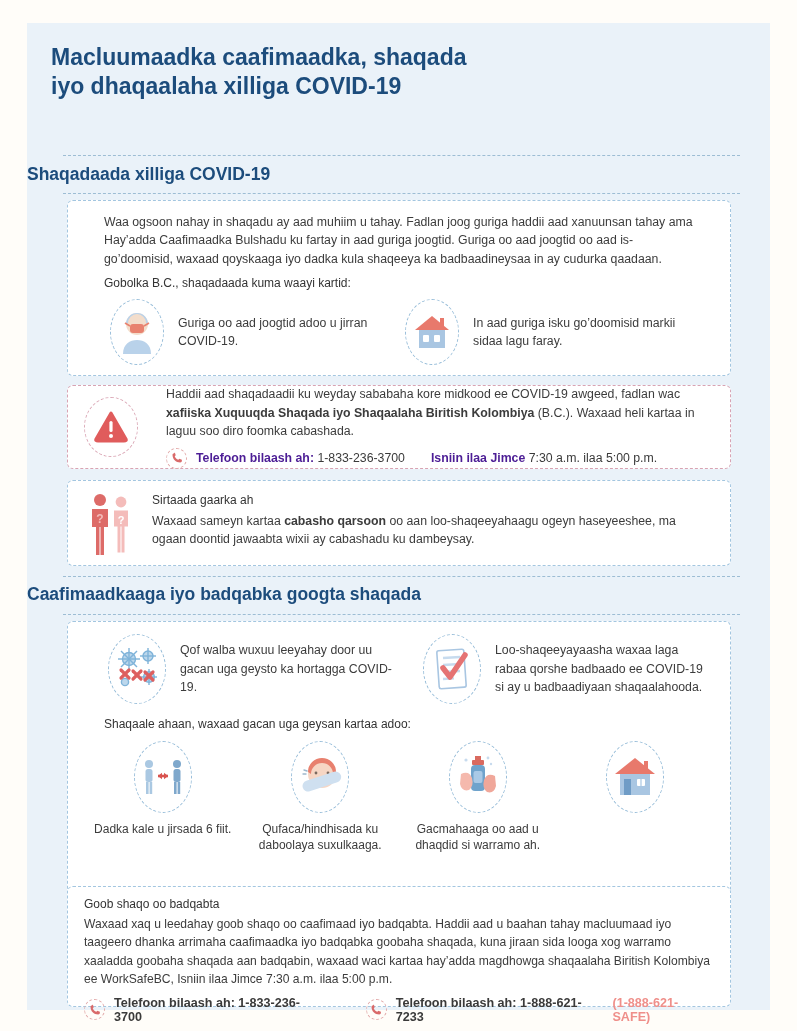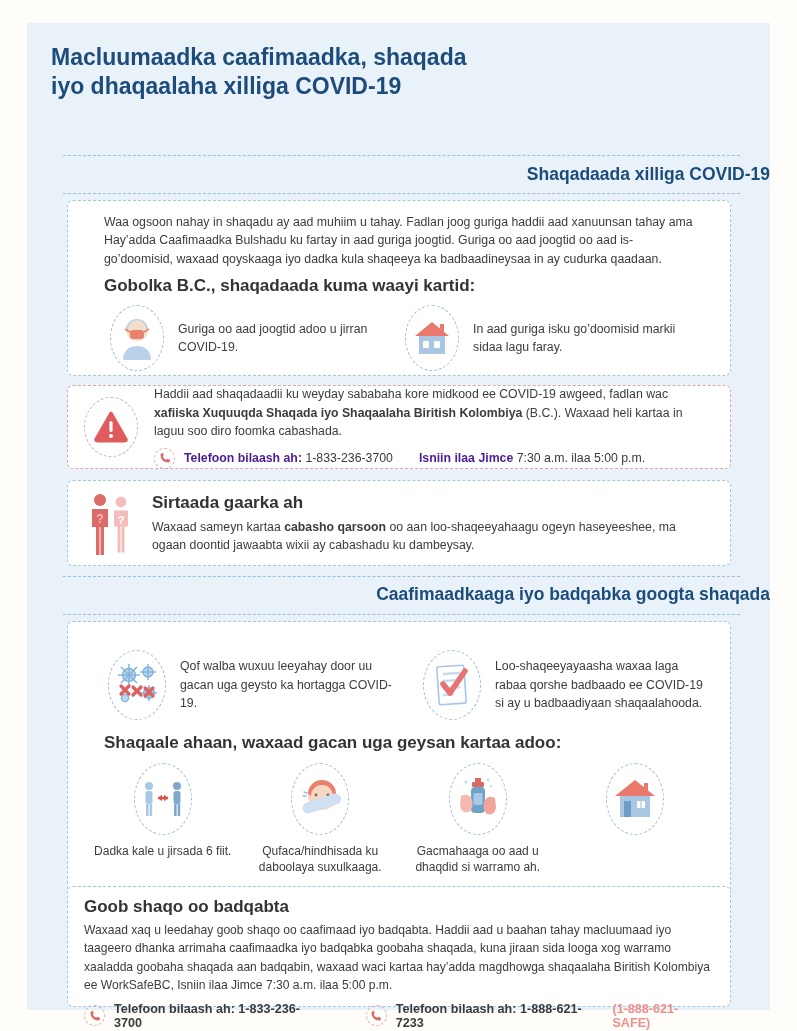--- a/index.html
+++ b/index.html
@@ -17,55 +17,55 @@
   }
   .intro {
     position: absolute; left: 24px; top: 86px; width: 612px;
     font-size: 12.5px; line-height: 1.6; color: #3c3c3c;
   }
 
   .sep { position: absolute; left: 36px; right: 30px; border-top: 1.3px dashed #9dbdd4; }
   .sep1 { top: 132px; } .sep2 { top: 170px; } .sep3 { top: 553px; } .sep4 { top: 591px; }
 
   .section-head {
-    position: absolute; left: 0; width: 100%; text-align: right;
+    position: absolute; left: 0; width: 100%; text-align: left;
     font-size: 17.5px; font-weight: bold; color: #1c4c7c;
   }
   .sec1-head { top: 141px; } .sec2-head { top: 561px; }
 
   .card {
     position: absolute; left: 40px; width: 664px; background: #ffffff;
     border: 1.4px dashed #a3c6e0; border-radius: 6px; padding: 12px 36px;
   }
   .card.rose { border-color: #d8a3b3; }
 
   .box-work      { top: 177px; height: 176px; }
   .box-alert     { top: 362px; height: 84px;  padding: 10px 16px; }
   .box-privacy   { top: 457px; height: 86px;  padding: 10px 16px; }
-  .box-safety    { top: 598px; height: 333px; padding: 24px 16px; }
+  .box-safety    { top: 598px; height: 333px; padding: 8px 16px; }
   .box-workplace { top: 863px; height: 121px; padding: 10px 16px; }
 
   .body-text { font-size: 12.3px; line-height: 1.5; color: #3c3c3c; }
-  .sub-head  { font-size: 17px; font-weight: bold; color: #333; }
+  .sub-head  { font-size: 12px; font-weight: normal; color: #333; }
 
   .icon-oval {
     border: 1.6px dashed #97bdd9; border-radius: 50%;
     display: flex; align-items: center; justify-content: center; flex: 0 0 auto;
     background: #fff;
   }
   .icon-oval.rose { border-color: #dcaab8; }
 
   
   .work-items { display: flex; margin-top: 9px; }
   .work-item  { display: flex; align-items: center; width: 50%; }
   .work-item .icon-oval { width: 54px; height: 66px; margin: 0 14px 0 6px; }
   .work-item .body-text { max-width: 230px; }
 
   
-  .alert-row { display: flex; align-items: center; height: 100%; }
+  .alert-row { display: flex; align-items: center; height: 100%; gap: 12px; }
   .alert-row .icon-oval { width: 54px; height: 60px; margin-right: 16px; }
   .alert-main { flex: 1; }
   .phone-line { display: flex; align-items: center; margin-top: 7px; font-size: 12.3px; }
   .phone-badge {
     width: 21px; height: 21px; border: 1.3px dashed #e2aaaa; border-radius: 50%;
     display: flex; align-items: center; justify-content: center; flex: 0 0 auto; margin-right: 9px;
   }
   .phone-line b { color: #4c1d95; }
   .gap-lg { display: inline-block; width: 26px; }
 

